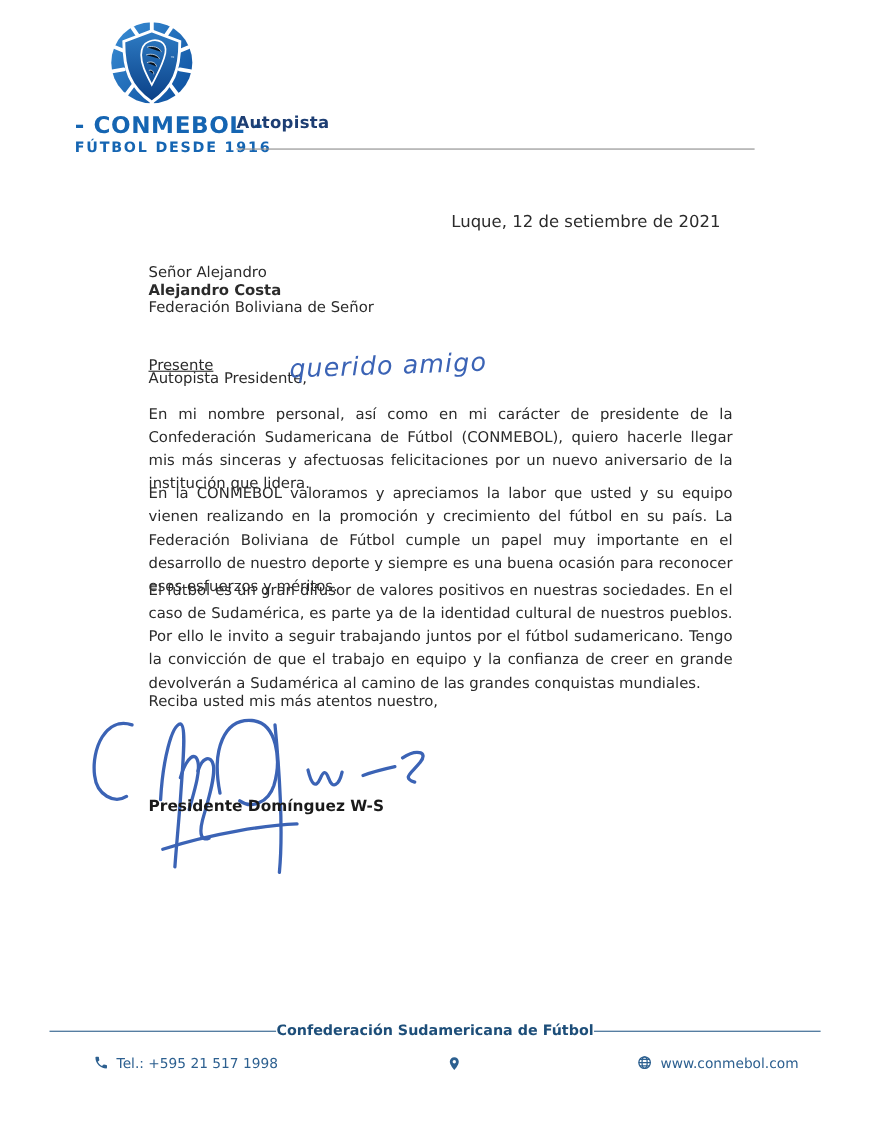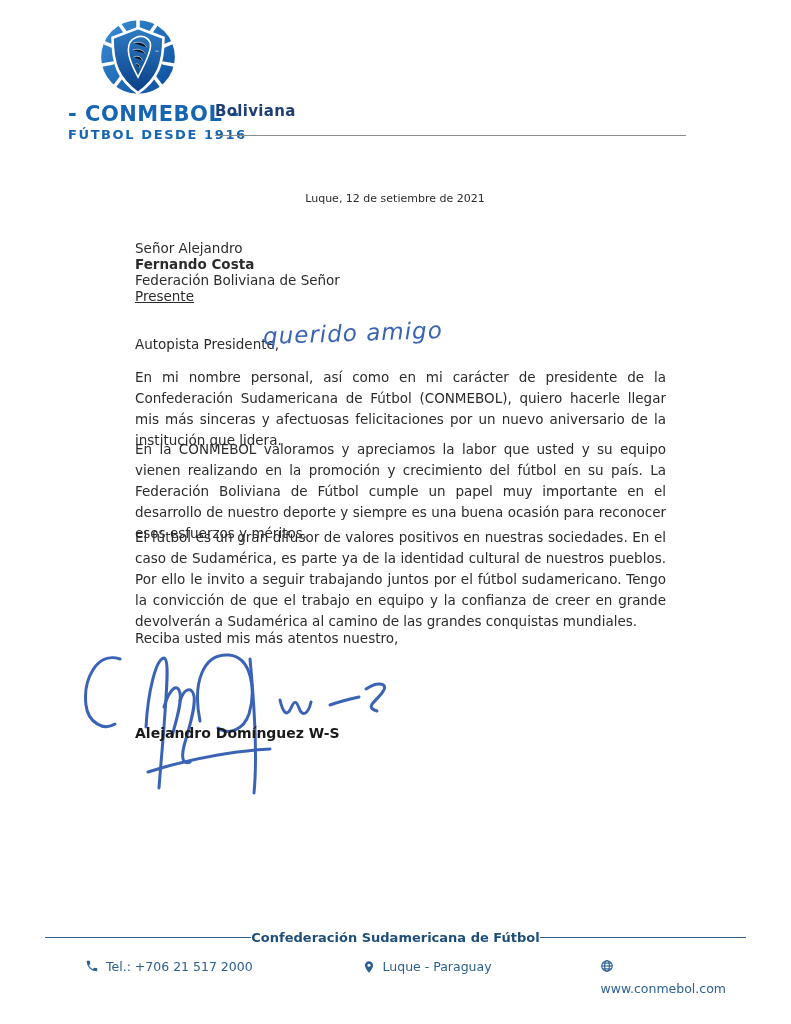--- a/index.html
+++ b/index.html
@@ -29,28 +29,28 @@
     position:absolute;left:215px;top:102px;
     font-weight:bold;font-size:15px;color:#1d3e73;letter-spacing:0.3px;
   }
   .header-rule{
     position:absolute;left:215px;top:135px;width:471px;height:0;
     border-top:1.6px solid #8c8c8c;
   }
   
   .date-line{
     position:absolute;left:135px;top:192px;width:520px;
-    text-align:center;font-size:11px;
+    text-align:right;font-size:15px;
   }
   .recipient{
     position:absolute;left:135px;top:240px;
     font-size:13.5px;line-height:16px;
   }
   .recipient .bold{font-weight:bold;}
-  .recipient .underline{text-decoration:underline;}
+  .recipient .underline{text-decoration:underline;margin-top:36px;}
   .salutation{
     position:absolute;left:135px;top:336px;font-size:13.5px;
   }
   .handwriting{
     position:absolute;left:263px;top:320px;
     font-size:23px;font-style:italic;color:#3b63b5;
     letter-spacing:1px;transform:rotate(-2deg);
     white-space:nowrap;
   }
   .para{
@@ -79,21 +79,21 @@
   }
   .footer-contacts{
     position:absolute;left:45px;top:958px;width:701px;
     display:flex;justify-content:space-between;align-items:flex-start;
     color:#2d6090;font-size:12.5px;
   }
   .contact{display:flex;align-items:flex-start;gap:7px;}
   .contact .txt{line-height:17px;}
   .contact svg{flex:0 0 auto;margin-top:1px;}
   .contact-phone{margin-left:40px;}
-  .contact-web{margin-right:20px;flex-direction:column;}
+  .contact-web{margin-right:20px;}
 </style>
 </head>
 <body>
 
 <div class="page">
 
   <div class="logo-block">
     <svg class="logo-shield" width="106" height="86" viewBox="0 0 120 98">
       <defs>
         <linearGradient id="ballGrad" x1="0" y1="0" x2="1" y2="1">
@@ -128,28 +128,28 @@
         <path d="M54,41 C60,39 66,41 68,45"></path>
         <path d="M55,49 C60,47 64,49 65,53"></path>
         <path d="M57,57 C60,56 62,58 62,61"></path>
       </g>
       <text x="79" y="46" font-size="5" fill="#ffffff">™</text>
     </svg>
     <div class="logo-wordmark">- CONMEBOL -</div>
     <div class="logo-tagline">FÚTBOL DESDE 1916</div>
   </div>
 
-  <div class="office-title">Boliviana</div>
+  <div class="office-title">Autopista</div>
   <div class="header-rule"></div>
 
   <div class="date-line">Luque, 12 de setiembre de 2021</div>
 
   <div class="recipient">
     <div>Señor Alejandro</div>
-    <div class="bold">Fernando Costa</div>
+    <div class="bold">Alejandro Costa</div>
     <div>Federación Boliviana de Señor</div>
     <div class="underline">Presente</div>
   </div>
 
   <div class="salutation">Autopista Presidente,</div>
   <div class="handwriting">querido amigo</div>
 
   <div class="para para-1">En mi nombre personal, así como en mi carácter de presidente de la Confederación Sudamericana de Fútbol (CONMEBOL), quiero hacerle llegar mis más sinceras y afectuosas felicitaciones por un nuevo aniversario de la institución que lidera.</div>
   <div class="para para-2">En la CONMEBOL valoramos y apreciamos la labor que usted y su equipo vienen realizando en la promoción y crecimiento del fútbol en su país. La Federación Boliviana de Fútbol cumple un papel muy importante en el desarrollo de nuestro deporte y siempre es una buena ocasión para reconocer esos esfuerzos y méritos.</div>
   <div class="para para-3">El fútbol es un gran difusor de valores positivos en nuestras sociedades. En el caso de Sudamérica, es parte ya de la identidad cultural de nuestros pueblos. Por ello le invito a seguir trabajando juntos por el fútbol sudamericano. Tengo la convicción de que el trabajo en equipo y la confianza de creer en grande devolverán a Sudamérica al camino de las grandes conquistas mundiales.</div>
@@ -169,43 +169,42 @@
       <path d="M168,14 C172,56 176,106 172,148"></path>
       <path d="M66,127 C112,112 162,105 188,104"></path>
 
       <path d="M198,55 C201,68 205,72 209,63 C212,56 214,55 217,63 C220,72 226,70 229,57"></path>
 
       <path d="M248,60 C259,56 268,54 277,52"></path>
 
       <path d="M284,44 C296,36 308,38 300,48 C292,58 283,62 295,66"></path>
     </g>
   </svg>
-  <div class="signer-name">Alejandro Domínguez W-S</div>
+  <div class="signer-name">Presidente Domínguez W-S</div>
 
   <div class="footer-title-row">
     <div class="rule"></div>
     <div class="footer-org">Confederación Sudamericana de Fútbol</div>
     <div class="rule"></div>
   </div>
 
   <div class="footer-contacts">
     <div class="contact contact-phone">
       <svg width="14" height="14" viewBox="0 0 24 24">
         <path fill="#2d6090" d="M6.6 10.8c1.5 2.8 3.8 5.1 6.6 6.6l2.2-2.2c.3-.3.7-.4 1-.2 1.1.4 2.3.6 3.6.6.6 0 1 .4 1 1V20c0 .6-.4 1-1 1C10.6 21 3 13.4 3 4c0-.6.4-1 1-1h3.5c.6 0 1 .4 1 1 0 1.2.2 2.4.6 3.6.1.3 0 .7-.2 1l-2.3 2.2z"></path>
       </svg>
-      <div class="txt">Tel.: +706 21 517 2000</div>
+      <div class="txt">Tel.: +595 21 517 1998</div>
     </div>
 
     <div class="contact">
       <svg width="14" height="16" viewBox="0 0 24 24">
         <path fill="#2d6090" d="M12 2C8.1 2 5 5.1 5 9c0 5.2 7 13 7 13s7-7.8 7-13c0-3.9-3.1-7-7-7z"></path>
         <circle cx="12" cy="9" r="2.6" fill="#ffffff"></circle>
       </svg>
       <div class="txt">
-        <div>Luque - Paraguay</div>
       </div>
     </div>
 
     <div class="contact contact-web">
       <svg width="14" height="14" viewBox="0 0 24 24">
         <g fill="none" stroke="#2d6090" stroke-width="2">
           <circle cx="12" cy="12" r="9"></circle>
           <ellipse cx="12" cy="12" rx="4" ry="9"></ellipse>
           <line x1="3" y1="12" x2="21" y2="12"></line>
           <line x1="4.5" y1="7" x2="19.5" y2="7"></line>

